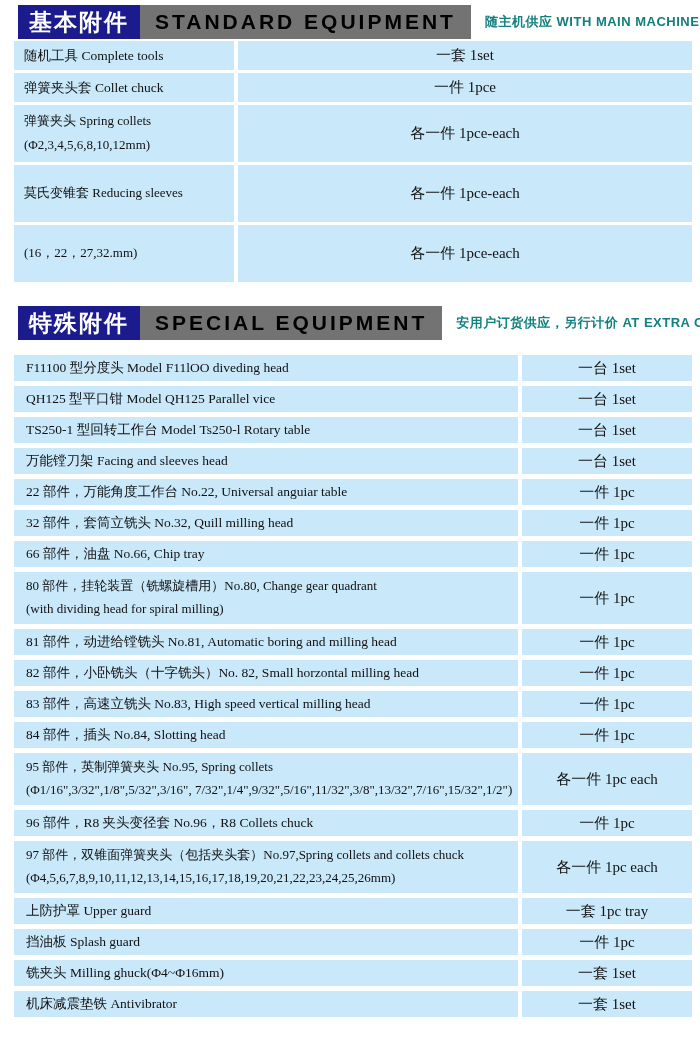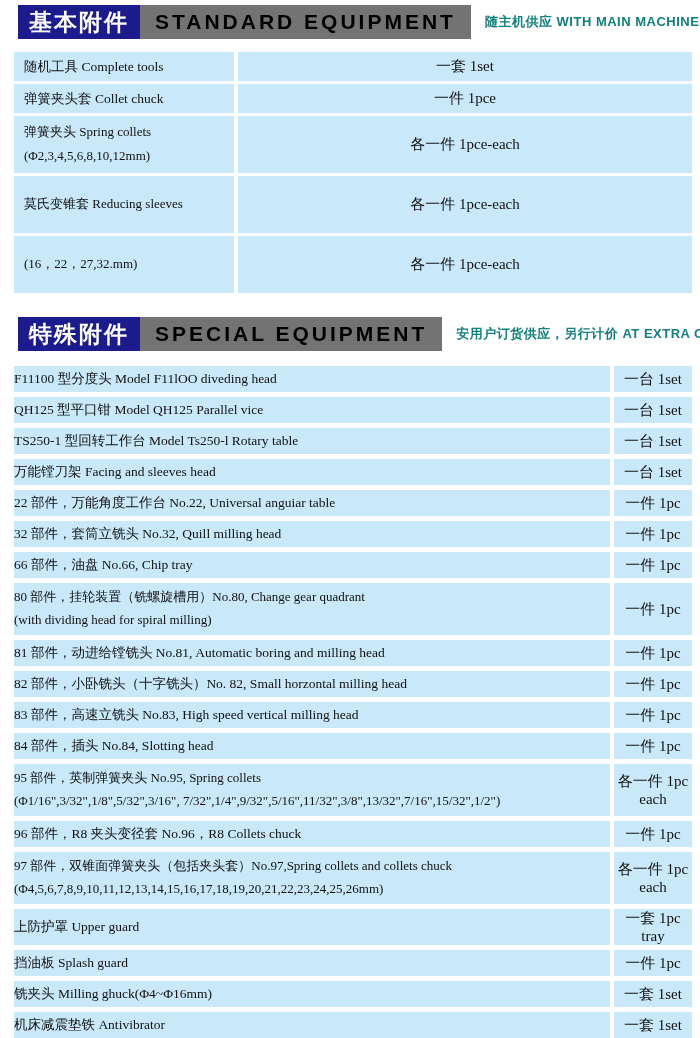--- a/index.html
+++ b/index.html
@@ -40,30 +40,30 @@
     display:flex; align-items:center;
     margin-left:14px; white-space:nowrap;
   }
 
   
   .table {
     margin-left:14px;
     width:678px;
     display:flex; flex-direction:column;
   }
-  .t1 { margin-top:13px; row-gap:3px; }
+  .t1 { margin-top:2px; row-gap:3px; }
   .t2 { margin-top:15px; row-gap:5px; }
   .row { display:flex; column-gap:4px; }
   .cell { background:#c9e8fa; }
   .cell-item {
     display:flex; flex-direction:column; justify-content:center;
     font-size:13.5px; line-height:1.15;
   }
   .t1 .cell-item { width:220px; padding-left:10px; }
-  .t2 .cell-item { width:596px; padding-left:0; }
+  .t2 .cell-item { width:504px; padding-left:12px; }
   .cell-qty {
     flex:1;
     display:flex; align-items:center; justify-content:center;
     font-size:15px; text-align:center;
   }
   .t1 .row  { min-height:29px; }
   .t2 .row  { min-height:26px; }
   .t1 .row.tall { min-height:57px; }
   .t2 .row.tall { min-height:52px; }
   .row.tall .cell-item { justify-content:space-evenly; }

